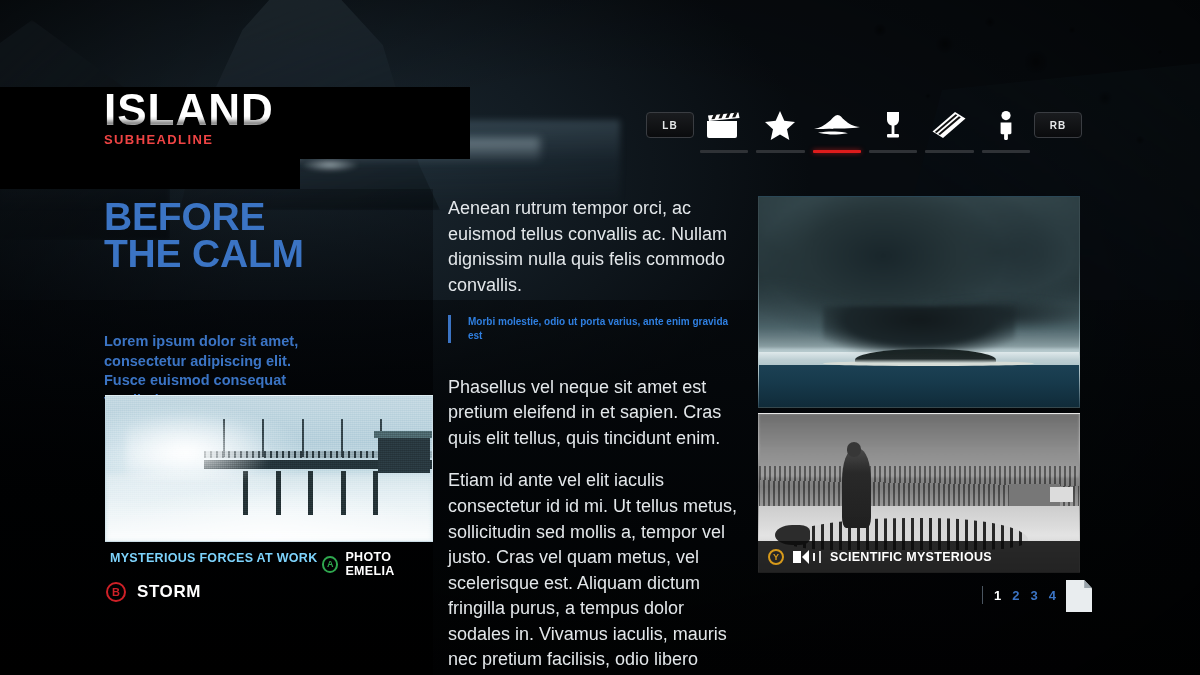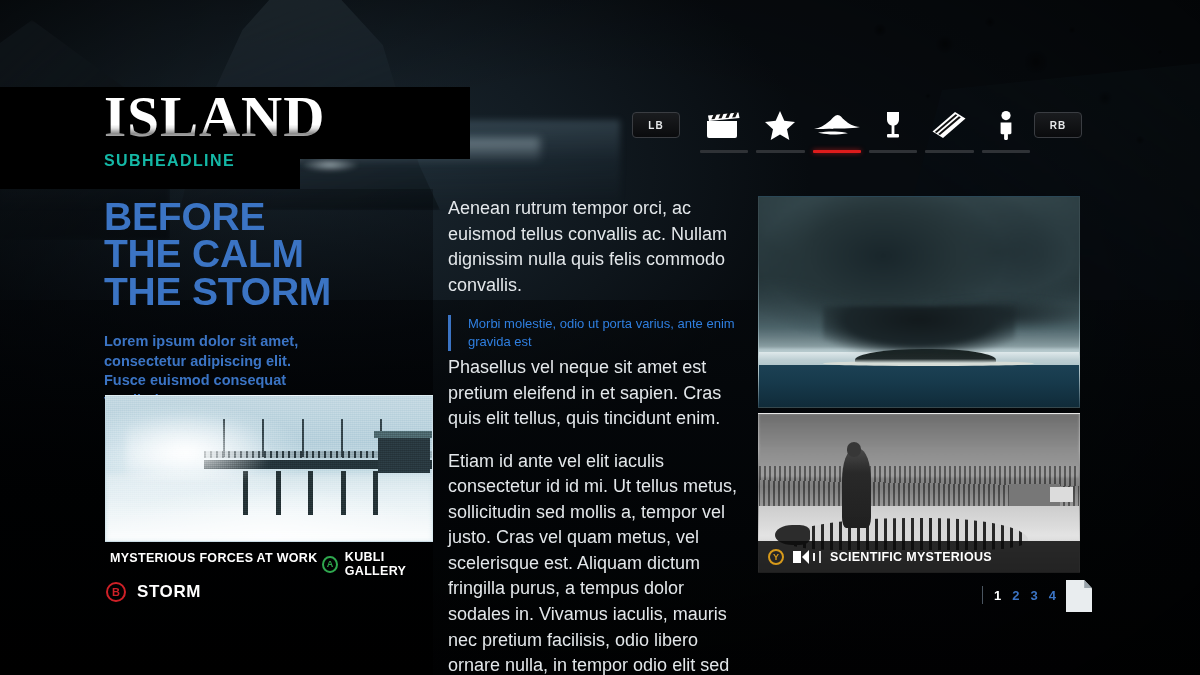--- a/index.html
+++ b/index.html
@@ -75,49 +75,49 @@
 
   
   .hdr-bar-wide {
     position:absolute; left:0; top:87px; width:470px; height:72px; background:#000;
   }
   .hdr-bar-sub {
     position:absolute; left:0; top:159px; width:300px; height:30px; background:#000;
   }
   .title-block { position:absolute; left:104px; top:88px; }
   .title-main {
-    font-size:57px; font-weight:bold; color:#fff; letter-spacing:1px; line-height:1;
-    font-family:Liberation Serif, serif;
+    font-size:44px; font-weight:bold; color:#fff; letter-spacing:1px; line-height:1;
+    font-family:Liberation Sans, sans-serif;
   }
   .title-main .ink {
     display:block;
     -webkit-mask-image:
       linear-gradient(180deg,#000 0 64%, rgba(0,0,0,.9) 70%, rgba(0,0,0,.55) 80%, rgba(0,0,0,.85) 92%, #000 100%),
       radial-gradient(circle 3px at 22px 44px, transparent 60%, #000 61%),
       radial-gradient(circle 2px at 66px 12px, transparent 60%, #000 61%),
       radial-gradient(circle 4px at 140px 50px, transparent 60%, #000 61%),
       radial-gradient(circle 2px at 190px 20px, transparent 60%, #000 61%);
     -webkit-mask-composite:source-in;
     mask-image:
       linear-gradient(180deg,#000 0 64%, rgba(0,0,0,.9) 70%, rgba(0,0,0,.55) 80%, rgba(0,0,0,.85) 92%, #000 100%);
   }
   .title-sub {
-    margin-top:7px; font-size:16px; font-weight:bold; color:#14b8a6; letter-spacing:1.4px;
+    font-size:13px; font-weight:bold; color:#ef4444; letter-spacing:1.4px;
   }
 
   
   .topnav { position:absolute; left:630px; top:108px; width:470px; height:55px; }
   .bumper {
     position:absolute; top:4px; width:48px; height:26px; border-radius:4px;
     background:linear-gradient(180deg,#1a1c1f,#0a0b0d);
     border:1px solid #3a3d42;
     color:#e6e8ea; font-size:10px; font-weight:bold; letter-spacing:1px;
     display:flex; align-items:center; justify-content:center;
   }
-  .bumper.lb { left:2px; }
+  .bumper.lb { left:16px; }
   .bumper.rb { left:404px; }
   .navitems { position:absolute; left:66px; top:0; width:338px; height:55px; display:flex; }
   .navitem {
     flex:1; position:relative; display:flex; flex-direction:column; align-items:center; justify-content:flex-start;
   }
   .navitem .glyph { height:34px; display:flex; align-items:center; justify-content:center; color:#fff; }
   .navitem .bar {
     position:absolute; bottom:10px; left:4px; right:4px; height:3px; background:#2f3236; border-radius:1px;
   }
   .navitem.active .bar { background:#dd1c1c; box-shadow:0 0 5px rgba(221,28,28,.7); }
@@ -153,39 +153,39 @@
   .wave { position:absolute; left:0; bottom:0; width:100%; height:46%;
     background:linear-gradient(180deg, rgba(255,255,255,.25), rgba(255,255,255,.9)); filter:blur(2px); }
   .noise {
     position:absolute; inset:0; opacity:.22; mix-blend-mode:overlay;
     background-image:
       repeating-linear-gradient(0deg, rgba(0,0,0,.5) 0 1px, rgba(255,255,255,.3) 1px 2px),
       repeating-linear-gradient(90deg, rgba(0,0,0,.35) 0 1px, rgba(255,255,255,.2) 1px 2px);
   }
 
   .cap-row { position:absolute; left:110px; top:551px; width:330px; height:18px; }
-  .cap-blue { position:absolute; left:0; top:0; font-size:12.5px; font-weight:bold; color:#ffffff; letter-spacing:.3px; }
+  .cap-blue { position:absolute; left:0; top:0; font-size:12.5px; font-weight:bold; color:#7dd3fc; letter-spacing:.3px; }
   .cap-gallery { position:absolute; left:212px; top:-1px; display:flex; align-items:center; gap:7px; }
   .abtn {
     width:17px; height:17px; border-radius:50%; border:2px solid #2fa84f; color:#2fa84f;
     font-size:9px; font-weight:bold; display:flex; align-items:center; justify-content:center;
   }
   .abtn.red { border-color:#cf2027; color:#cf2027; width:20px; height:20px; font-size:11px; }
   .abtn.yellow { border-color:#d79a1b; color:#d79a1b; width:16px; height:16px; font-size:9px; }
   .cap-white { font-size:12.5px; font-weight:bold; color:#fff; letter-spacing:.3px; }
 
   .closerow { position:absolute; left:106px; top:582px; display:flex; align-items:center; gap:11px; }
   .closerow .lbl { font-size:17px; font-weight:bold; color:#fff; letter-spacing:.6px; }
 
   
   .article { position:absolute; left:448px; top:196px; width:295px; color:#e9ecee; }
   .article p { font-size:18px; line-height:1.42; margin-bottom:17px; color:#e3e7ea; }
   .pullquote {
-    margin:5px 0 4px 0; padding-left:17px; border-left:3px solid #3b74c4;
-    color:#2f7fe0; font-size:13px; font-weight:normal; line-height:1.38;
+    margin:5px 0 32px 0; padding-left:17px; border-left:3px solid #3b74c4;
+    color:#2f7fe0; font-size:10px; font-weight:bold; line-height:1.38;
   }
 
   
   .stormphoto {
     position:absolute; left:758px; top:196px; width:322px; height:212px; overflow:hidden;
     background:linear-gradient(180deg,#2b3d42 0%, #31454a 30%, #6d8a92 62%, #c5d6d9 76%, #9fb6bd 84%, #1b3a4a 100%);
     border:1px solid rgba(255,255,255,.06);
   }
   .cloud-mass {
     position:absolute; left:-6%; top:-4%; width:112%; height:76%;
@@ -369,21 +369,20 @@
       </div>
 
     </div>
   </div>
 
   <div class="leftpanel"></div>
 
   <div class="kicker">
     <div>BEFORE</div>
     <div>THE CALM</div>
-    <div>THE STORM</div>
   </div>
 
   <div class="lede">Lorem ipsum dolor sit amet, consectetur adipiscing elit. Fusce euismod consequat vestibulum.</div>
 
   <div class="pierphoto">
     <div class="wave"></div>
     <div class="pier-post" style="left:36%"></div>
     <div class="pier-post" style="left:48%"></div>
     <div class="pier-post" style="left:60%"></div>
     <div class="pier-post" style="left:72%"></div>
@@ -397,21 +396,21 @@
     <div class="pier-leg" style="left:82%"></div>
     <div class="pier-hut"></div>
     <div class="spray"></div>
     <div class="noise"></div>
   </div>
 
   <div class="cap-row">
     <div class="cap-blue">MYSTERIOUS FORCES AT WORK</div>
     <div class="cap-gallery">
       <div class="abtn">A</div>
-      <div class="cap-white">KUBLI GALLERY</div>
+      <div class="cap-white">PHOTO EMELIA</div>
     </div>
   </div>
 
   <div class="closerow">
     <div class="abtn red">B</div>
     <div class="lbl">STORM</div>
   </div>
 
   <div class="article">
     <p>Aenean rutrum tempor orci, ac euismod tellus convallis ac. Nullam dignissim nulla quis felis commodo convallis.</p>

